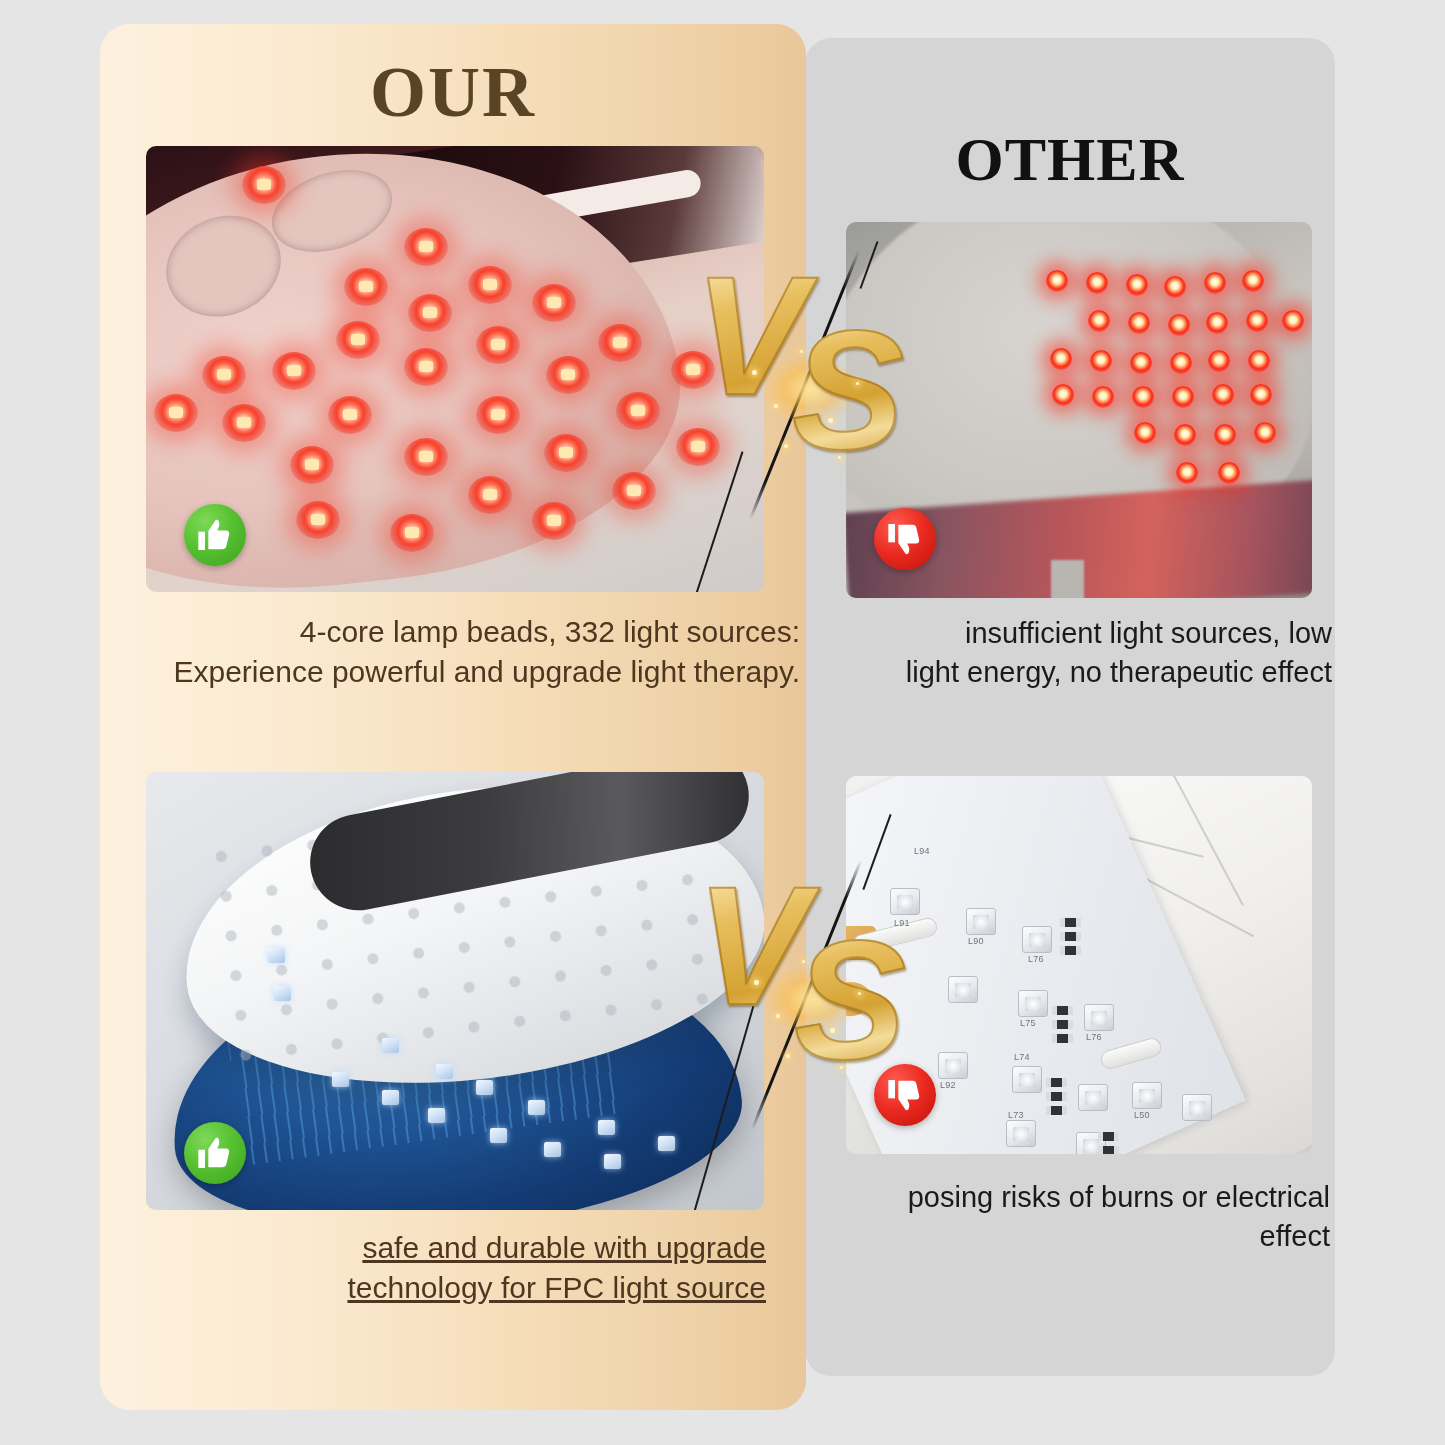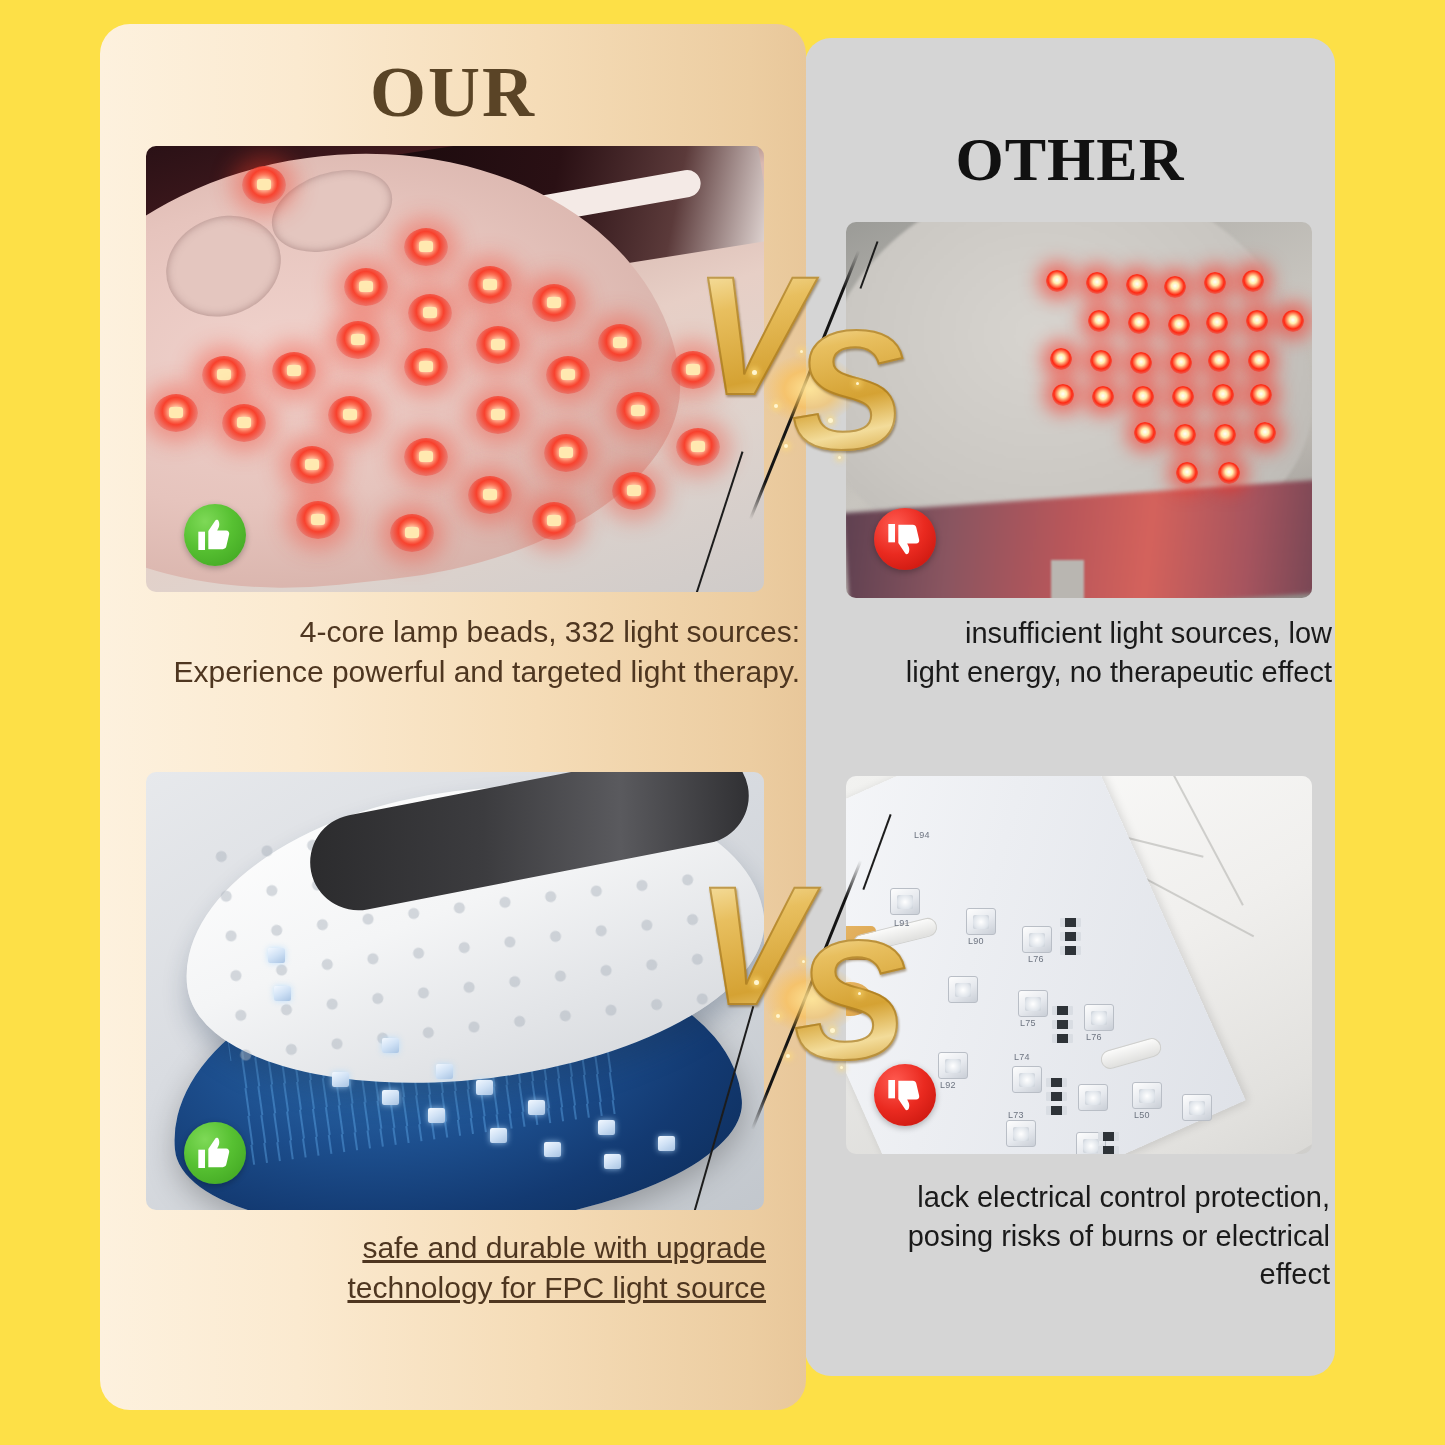--- a/index.html
+++ b/index.html
@@ -1,19 +1,19 @@
 <!DOCTYPE html>
 <html><head>
 <meta charset="utf-8">
 <style>
   * { margin:0; padding:0; box-sizing:border-box; }
   html,body { width:1445px; height:1445px; background:#ffffff;
               font-family:"Liberation Sans", sans-serif; overflow:hidden; }
 
-  .stage { position:relative; width:1445px; height:1445px; background:#fde047;padding-left:34px; }
+  .stage { position:relative; width:1445px; height:1445px; background:#e5e5e5;padding-left:34px; }
 
   
   .panel-other{
     position:absolute; left:805px; top:38px; width:530px; height:1338px;
     background:#d5d5d5; border-radius:26px; z-index:1;
   }
   .panel-our{
     position:absolute; left:100px; top:24px; width:706px; height:1386px;
     border-radius:30px; z-index:2;
     background:linear-gradient(90deg,#fdf1de 0%,#fbead0 28%,#f5dcb7 62%,#eccda1 92%,#e8c79a 100%);
@@ -315,21 +315,21 @@
       <div class="p4-copper" style="left:-14px; top:150px;"></div>
       <div class="p4-copper" style="left:-18px; top:206px; border-radius:50%;"></div>
       <div class="p4-slot" style="left:6px;  top:150px; width:86px; transform:rotate(-14deg);"></div>
       <div class="p4-slot" style="left:254px; top:268px; width:62px; transform:rotate(-16deg);"></div>
       <div class="smd" style="left:44px;  top:112px;"></div>
       <span class="smd-label" style="left:48px; top:142px;">L91</span>
       <div class="smd" style="left:120px; top:132px;"></div>
       <span class="smd-label" style="left:122px; top:160px;">L90</span>
       <div class="smd" style="left:176px; top:150px;"></div>
       <span class="smd-label" style="left:182px; top:178px;">L76</span>
-      <span class="smd-label" style="left:68px; top:54px;">L94</span>
+      <span class="smd-label" style="left:68px; top:70px;">L94</span>
       <div class="smd" style="left:102px; top:200px;"></div>
       <span class="smd-label" style="left:174px; top:242px;">L75</span>
       <div class="smd" style="left:172px; top:214px;"></div>
       <div class="smd" style="left:238px; top:228px;"></div>
       <span class="smd-label" style="left:240px; top:256px;">L76</span>
       <div class="smd" style="left:92px;  top:276px;"></div>
       <span class="smd-label" style="left:94px; top:304px;">L92</span>
       <div class="smd" style="left:166px; top:290px;"></div>
       <span class="smd-label" style="left:168px; top:276px;">L74</span>
       <div class="smd" style="left:232px; top:308px;"></div>
@@ -402,32 +402,31 @@
     <div class="spark" style="left:86px;  top:146px; width:4px; height:4px;"></div>
     <div class="spark" style="left:112px; top:92px;  width:3px; height:3px;"></div>
     <div class="spark" style="left:140px; top:160px; width:5px; height:5px;"></div>
     <div class="spark" style="left:168px; top:124px; width:3px; height:3px;"></div>
     <div class="spark" style="left:96px;  top:186px; width:4px; height:4px;"></div>
     <div class="spark" style="left:150px; top:198px; width:3px; height:3px;"></div>
   </div>
 
   <div class="cap cap-our cap-our1">
     <span class="line">4-core lamp beads, 332 light sources:</span>
-    <span class="line">Experience powerful and targeted light therapy.</span>
+    <span class="line">Experience powerful and upgrade light therapy.</span>
   </div>
 
   <div class="cap cap-oth cap-oth1">
     <span class="line">insufficient light sources, low</span>
     <span class="line">light energy, no therapeutic effect</span>
   </div>
 
   <div class="cap cap-our cap-our2">
     <span class="line">safe and durable with upgrade</span>
     <span class="line">technology for FPC light source</span>
   </div>
 
   <div class="cap cap-oth cap-oth2">
-    <span class="line">lack electrical control protection,</span>
     <span class="line">posing risks of burns or electrical</span>
     <span class="line">effect</span>
   </div>
 
 </div>
 
 </body></html>

